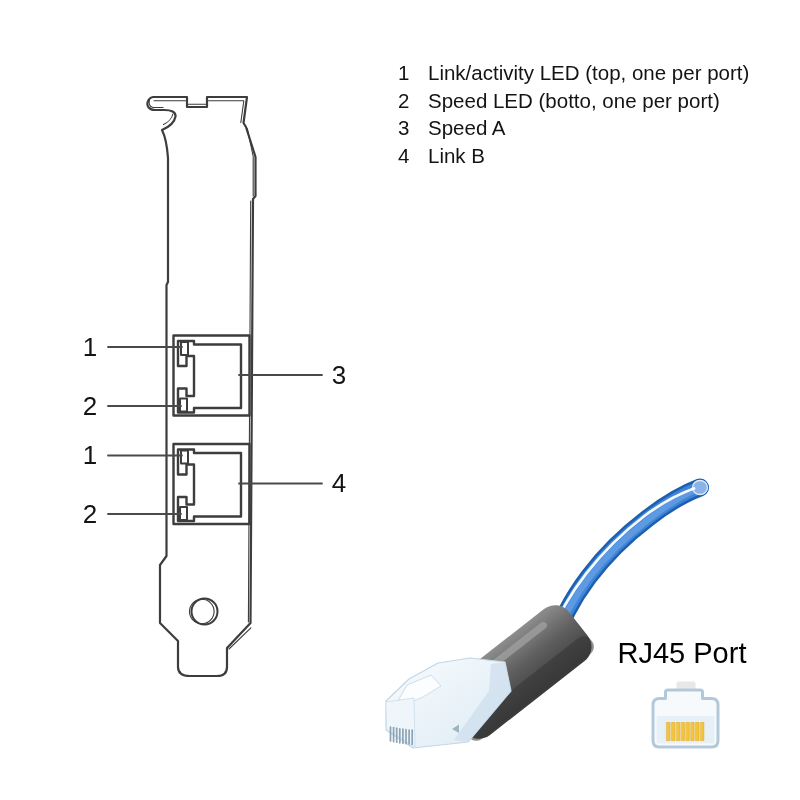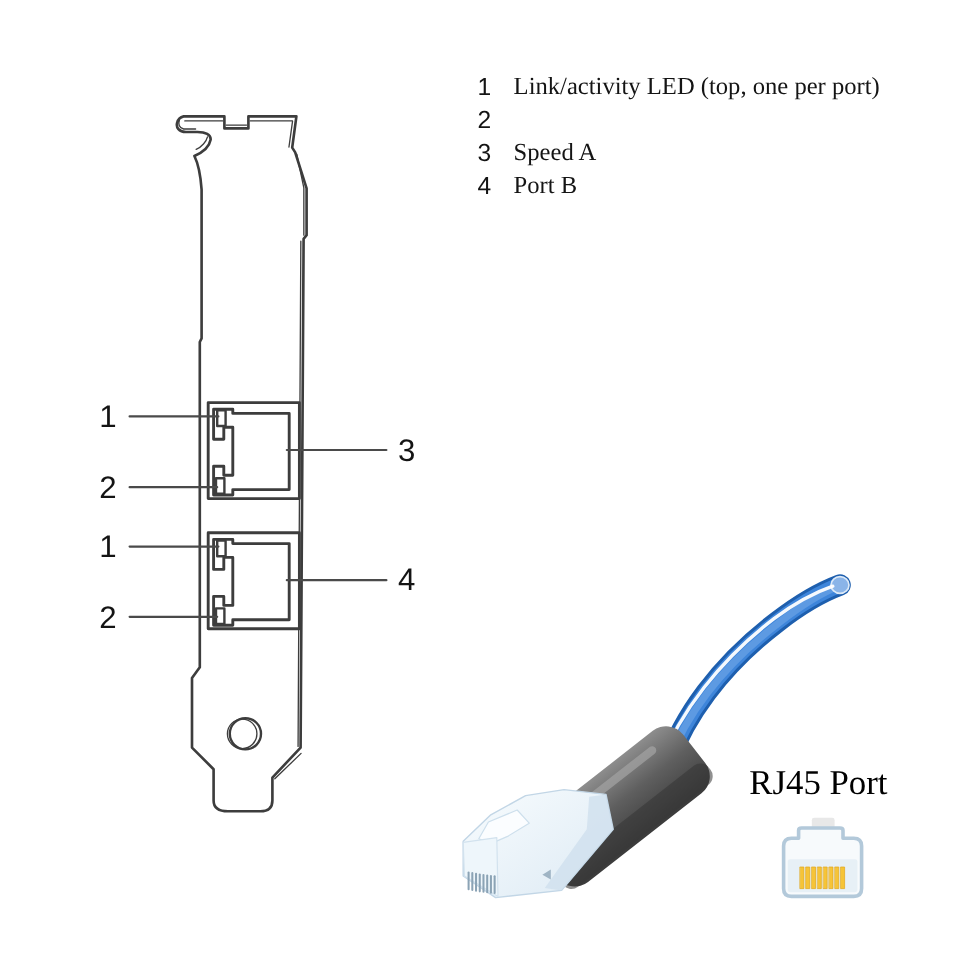--- a/index.html
+++ b/index.html
@@ -2,24 +2,24 @@
 <html><head>
 <meta charset="utf-8">
 <style>
   html,body{margin:0;padding:0;background:#ffffff;}
   #page{position:relative;width:800px;height:800px;background:#ffffff;overflow:hidden;
         font-family:"Liberation Sans",sans-serif;color:#111;}
   #art{position:absolute;left:0;top:0;width:800px;height:800px;}
   .legend{position:absolute;left:398px;top:59px;font-size:20.5px;line-height:27.5px;color:#141414;}
   .legend-row{display:flex;}
   .legend-num{width:30px;flex:none;}
-  .legend-text{white-space:nowrap;font-family:Liberation Serif, serif;}
+  .legend-text{white-space:nowrap;}
   .callout{position:absolute;width:26px;text-align:center;font-size:26px;line-height:28px;color:#141414;}
   .caption{position:absolute;left:602px;top:637px;width:160px;text-align:center;
-           font-size:29px;line-height:33px;color:#000;font-family:Liberation Serif, serif;}
+           font-size:29px;line-height:33px;color:#000;}
 </style>
 </head>
 <body>
 
 <div id="page">
 
   <svg id="art" viewBox="0 0 800 800" fill="none" stroke-linejoin="round" stroke-linecap="round">
     <defs>
       <linearGradient id="bootGrad" x1="0" y1="0" x2="0" y2="1">
         <stop offset="0" stop-color="#8d8d8d"></stop>
@@ -154,28 +154,29 @@
     </g>
   </svg>
 
   <div class="legend">
     <div class="legend-row">
       <span class="legend-num">1</span>
       <span class="legend-text">Link/activity LED (top, one per port)</span>
     </div>
     <div class="legend-row">
       <span class="legend-num">2</span>
+      <span class="legend-text">Speed LED (botto, one per port)</span>
     </div>
     <div class="legend-row">
       <span class="legend-num">3</span>
       <span class="legend-text">Speed A</span>
     </div>
     <div class="legend-row">
       <span class="legend-num">4</span>
-      <span class="legend-text">Port B</span>
+      <span class="legend-text">Link B</span>
     </div>
   </div>
 
   <div class="callout" style="left:77px;top:333px;">1</div>
   <div class="callout" style="left:77px;top:392px;">2</div>
   <div class="callout" style="left:326px;top:361px;">3</div>
   <div class="callout" style="left:77px;top:441px;">1</div>
   <div class="callout" style="left:77px;top:500px;">2</div>
   <div class="callout" style="left:326px;top:469px;">4</div>
 

